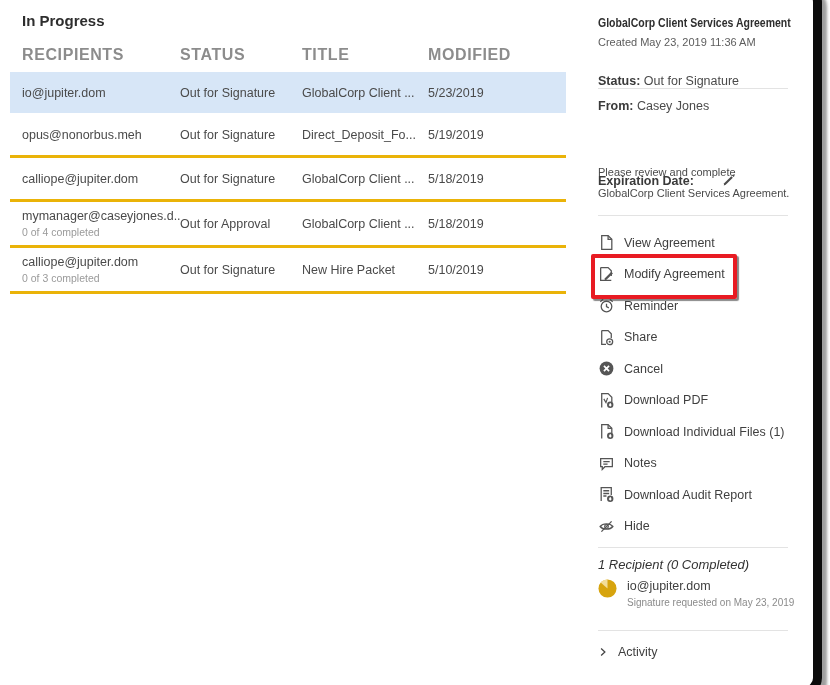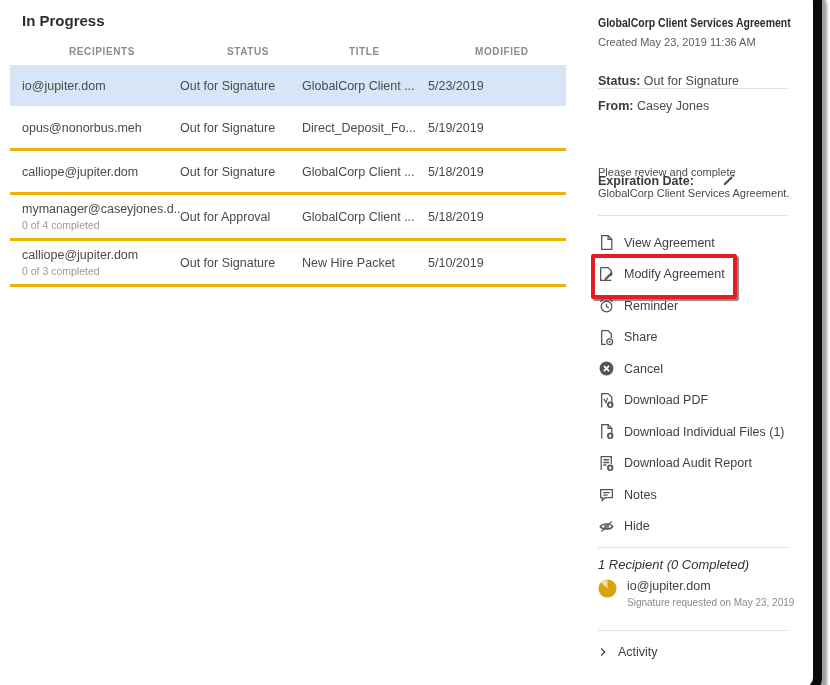--- a/index.html
+++ b/index.html
@@ -26,22 +26,22 @@
     font-size:15px; font-weight:bold; color:#2e2e2e;
   }
   .table{
     position:absolute; left:10px; top:42px; width:556px;
   }
   .thead{
     display:grid; grid-template-columns:158px 122px 126px 100px;
     padding:4px 0 8px 12px;
   }
   .th{
-    font-size:10px; font-weight:bold; letter-spacing:.6px;
-    color:#8c8c8c; text-transform:uppercase;margin-left:47px;
+    font-size:16px; font-weight:bold; letter-spacing:.6px;
+    color:#8c8c8c; text-transform:uppercase;
   }
   .trow{
     display:grid; grid-template-columns:158px 122px 126px 100px;
     align-items:center;
     padding:7px 0 7px 12px;
     min-height:27px;
     border-bottom:3px solid #eab308;
     font-size:12.5px; color:#4a4a4a;
     cursor:pointer;
   }
@@ -235,36 +235,36 @@
             <path d="M9.5 1.5 v3.5 h3.5"></path>
           <circle cx="11.5" cy="12" r="3" fill="#555" stroke="none"></circle>
           <path d="M11.5 10.4 v2.4 M10.4 11.9 l1.1 1.2 1.1-1.2" stroke="#fff" stroke-width="1"></path>
         </svg>
         </span>
       <span>Download Individual Files (1)</span>
     </div>
     <div class="action-item">
       <span class="ic">
         <svg width="17" height="17" viewBox="0 0 16 16" fill="none" stroke="#555" stroke-width="1.2">
+          <path d="M2.5 3.5 h11 v7.5 h-7 l-2.5 2.5 v-2.5 h-1.5 z"></path>
+          <path d="M5 6.3 h6 M5 8.6 h4" stroke-width="1.1"></path>
+        </svg>
+        </span>
+      <span>Notes</span>
+    </div>
+    <div class="action-item">
+      <span class="ic">
+        <svg width="17" height="17" viewBox="0 0 16 16" fill="none" stroke="#555" stroke-width="1.2">
           <path d="M3 14 v-12.5 h9.5 v7"></path>
           <path d="M5 4.5 h5.5 M5 7 h5.5 M5 9.5 h3" stroke-width="1.4"></path>
           <circle cx="11.5" cy="12" r="3" fill="#555" stroke="none"></circle>
           <path d="M11.5 10.4 v2.4 M10.4 11.9 l1.1 1.2 1.1-1.2" stroke="#fff" stroke-width="1"></path>
         </svg>
         </span>
       <span>Download Audit Report</span>
-    </div>
-    <div class="action-item">
-      <span class="ic">
-        <svg width="17" height="17" viewBox="0 0 16 16" fill="none" stroke="#555" stroke-width="1.2">
-          <path d="M2.5 3.5 h11 v7.5 h-7 l-2.5 2.5 v-2.5 h-1.5 z"></path>
-          <path d="M5 6.3 h6 M5 8.6 h4" stroke-width="1.1"></path>
-        </svg>
-        </span>
-      <span>Notes</span>
     </div>
     <div class="action-item">
       <span class="ic">
         <svg width="17" height="17" viewBox="0 0 16 16" fill="none" stroke="#555" stroke-width="1.2">
           <path d="M2 8 C4.5 4.6 11.5 4.6 14 8 C11.5 11.4 4.5 11.4 2 8 Z"></path>
           <circle cx="8" cy="8" r="1.7"></circle>
           <path d="M3.2 12.8 L12.8 3.2"></path>
         </svg>
         </span>
       <span>Hide</span>

